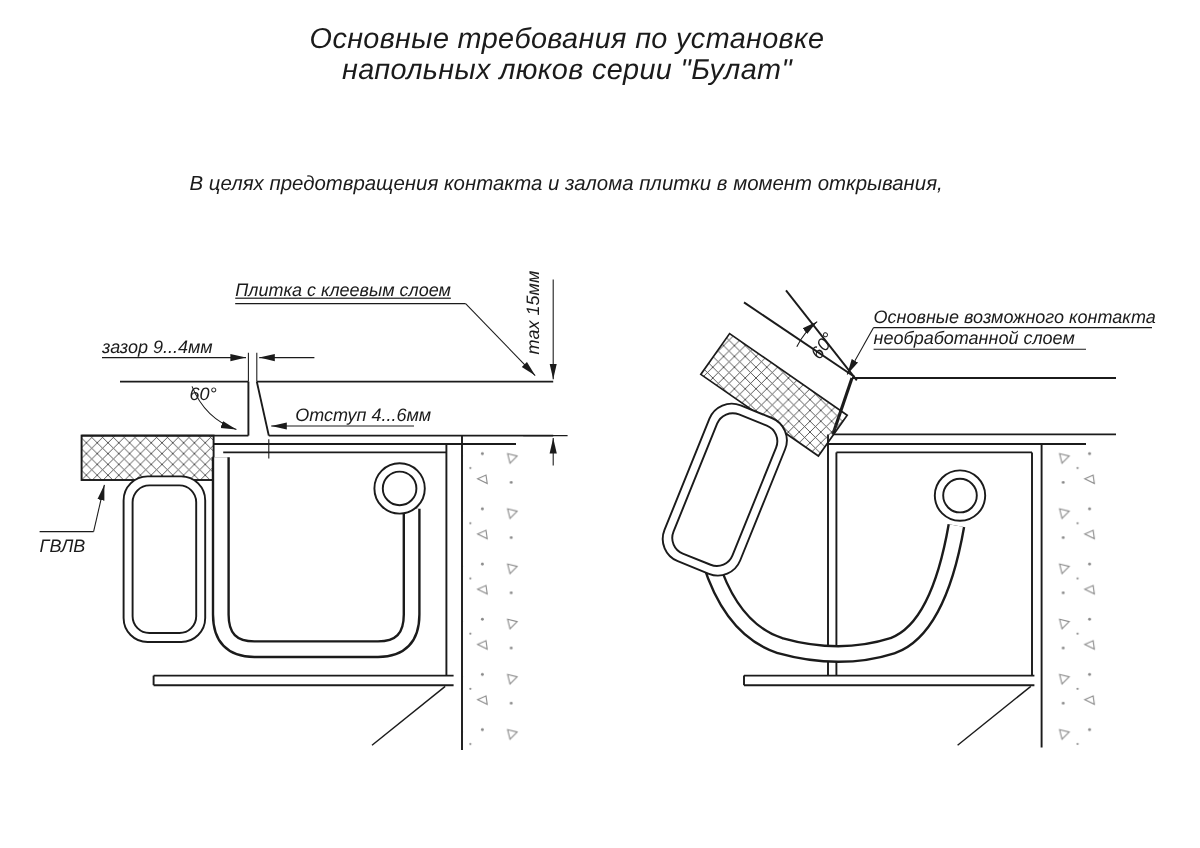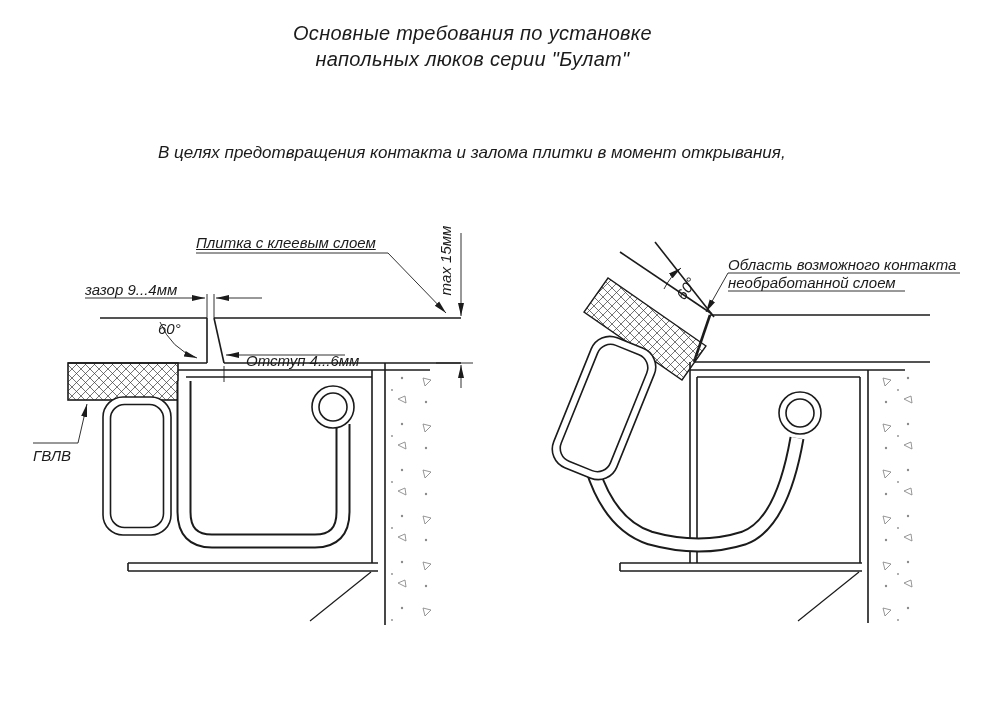--- a/index.html
+++ b/index.html
@@ -4,21 +4,21 @@
 <style>
   html,body{margin:0;padding:0;}
   body{
     width:1000px;height:707px;position:relative;overflow:hidden;
     background:#ffffff;color:#1b1b1b;
     font-family:"Liberation Sans", sans-serif;
   }
   svg.draw{position:absolute;left:0;top:0;z-index:0;}
   .title{
     position:absolute;left:0;top:20px;width:945px;text-align:center;
-    font-size:20px;font-style:italic;letter-spacing:.3px;z-index:2;
+    font-size:24px;font-style:italic;letter-spacing:.3px;z-index:2;
   }
   .title div{line-height:26px;}
   .note{
     position:absolute;left:158px;top:141px;z-index:2;
     font-size:17px;font-style:italic;line-height:24px;white-space:nowrap;
   }
   .lbl{
     position:absolute;z-index:2;font-style:italic;font-size:15px;
     white-space:nowrap;
   }
@@ -155,23 +155,23 @@
 <div class="note">
   <div>В целях предотвращения контакта и залома плитки в момент открывания,</div>
 </div>
 
 <div class="lbl" style="left:196px;top:234px;text-decoration:underline;">Плитка с клеевым слоем</div>
 
 <div class="lbl" style="left:85px;top:281px;">зазор 9...4мм</div>
 
 <div class="lbl" style="left:158px;top:320px;">60°</div>
 
-<div class="lbl" style="left:246px;top:352px;">Отступ 4...6мм</div>
+<div class="lbl" style="left:246px;top:338px;">Отступ 4...6мм</div>
 
 <div class="lbl rot90" style="left:405px;top:252px;width:80px;text-align:center;">max 15мм</div>
 
 <div class="lbl" style="left:33px;top:447px;">ГВЛВ</div>
 
 <div class="lbl rotA" style="left:664px;top:280px;width:44px;text-align:center;">60°</div>
 
-<div class="lbl" style="left:728px;top:256px;">Область возможного контакта</div>
+<div class="lbl" style="left:728px;top:256px;">Основные возможного контакта</div>
 
 <div class="lbl" style="left:728px;top:274px;">необработанной слоем</div>
 
 </body></html>

